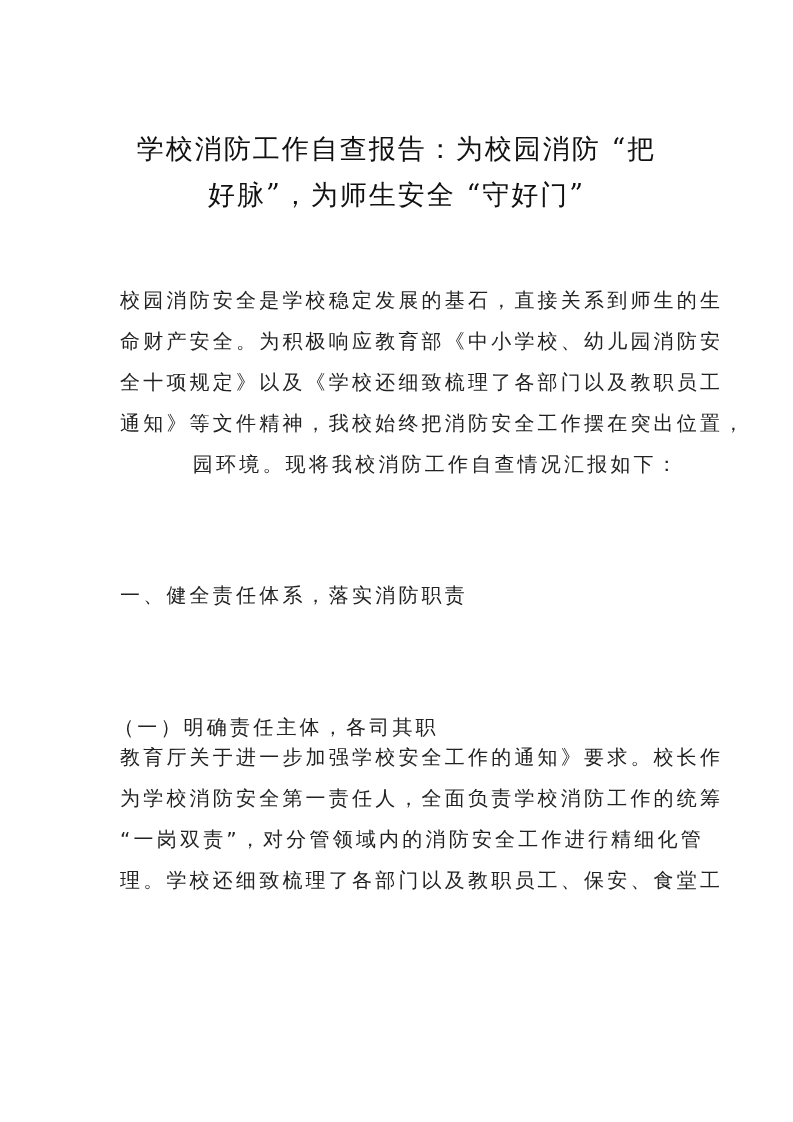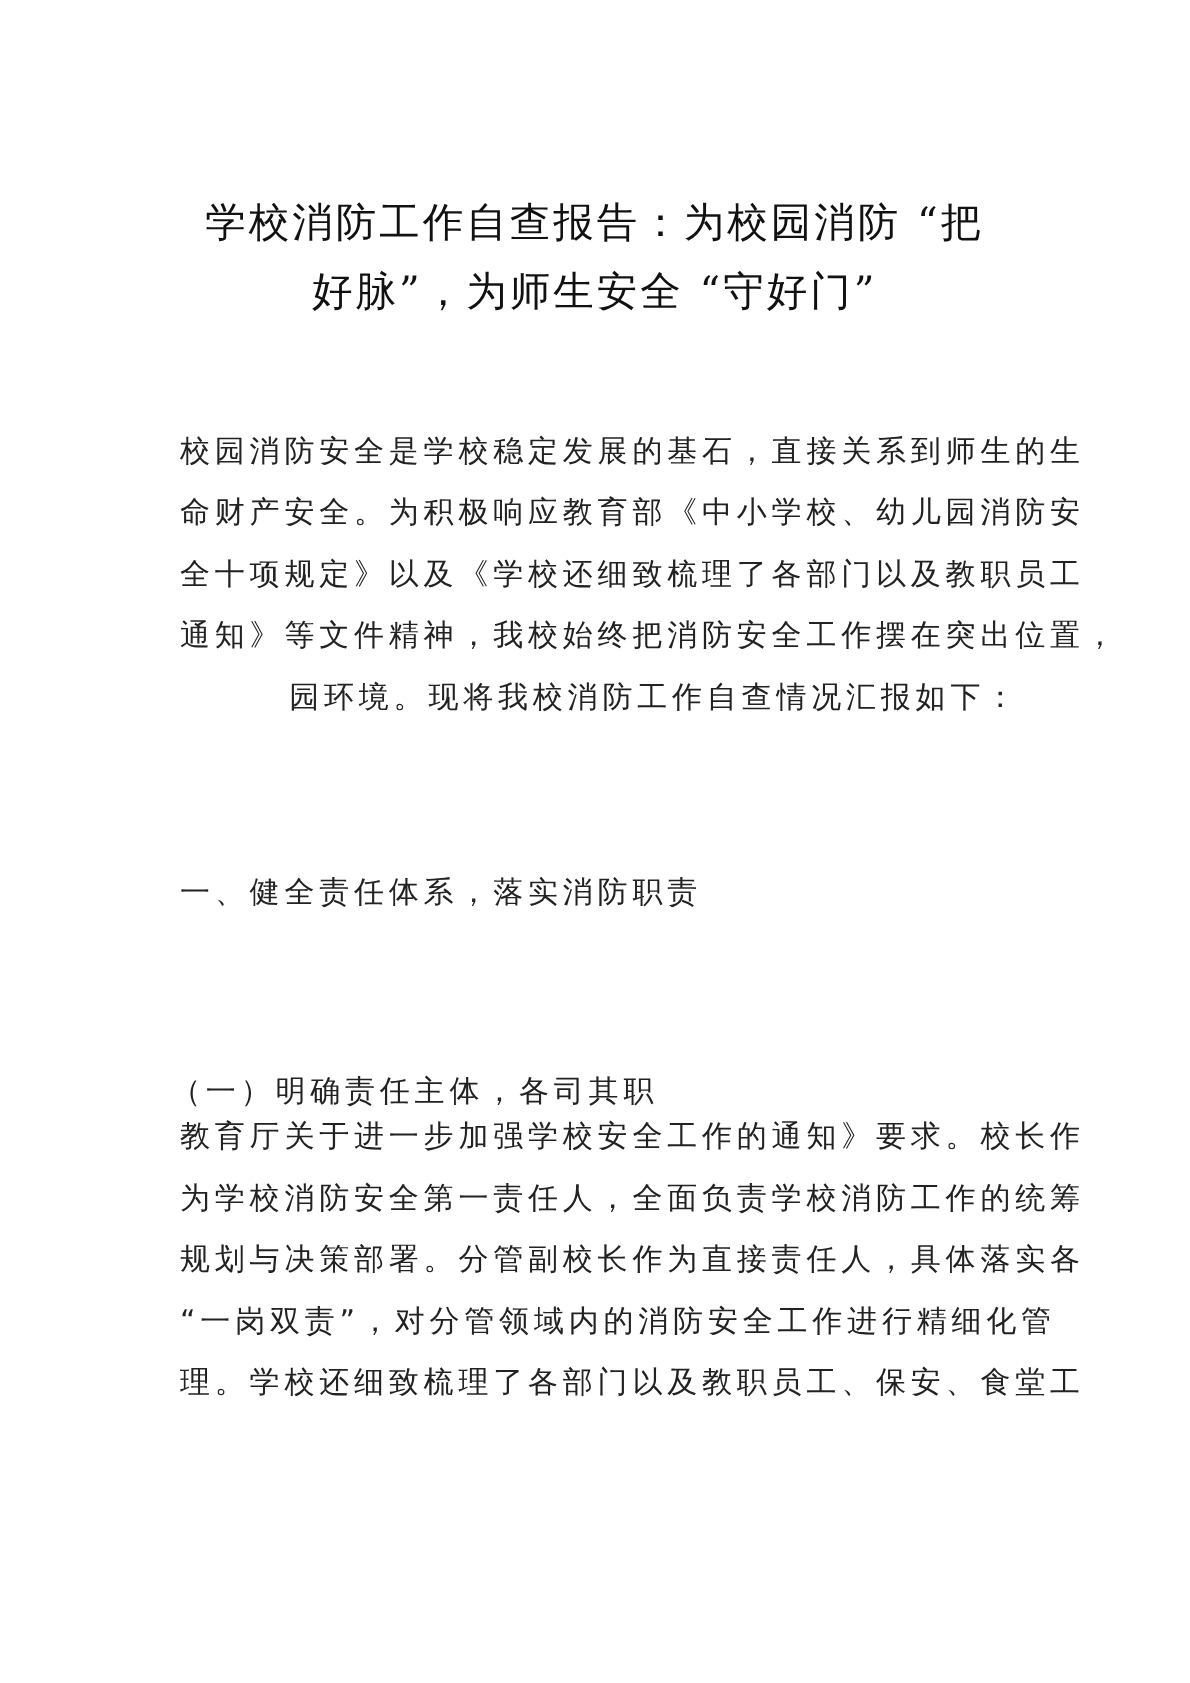--- a/index.html
+++ b/index.html
@@ -34,18 +34,17 @@
     <span class="line">园环境。现将我校消防工作自查情况汇报如下：</span>
   </div>
 
   <div class="heading" style="top:582px;font-family:Liberation Mono, monospace;">一、健全责任体系，落实消防职责</div>
 
   <div class="heading" style="top:664px; left:114px;margin-top:48px;">（一）明确责任主体，各司其职</div>
 
   <div class="para" style="top:737px;">
     <span class="line">教育厅关于进一步加强学校安全工作的通知》要求。校长作</span>
     <span class="line">为学校消防安全第一责任人，全面负责学校消防工作的统筹</span>
-    <span class="line">规划与决策部署。分管副校长作为直接责任人，具体落实各</span>
     <span class="line">“一岗双责”，对分管领域内的消防安全工作进行精细化管</span>
     <span class="line">理。学校还细致梳理了各部门以及教职员工、保安、食堂工</span>
   </div>
 
 </div>
 
 </body></html>

